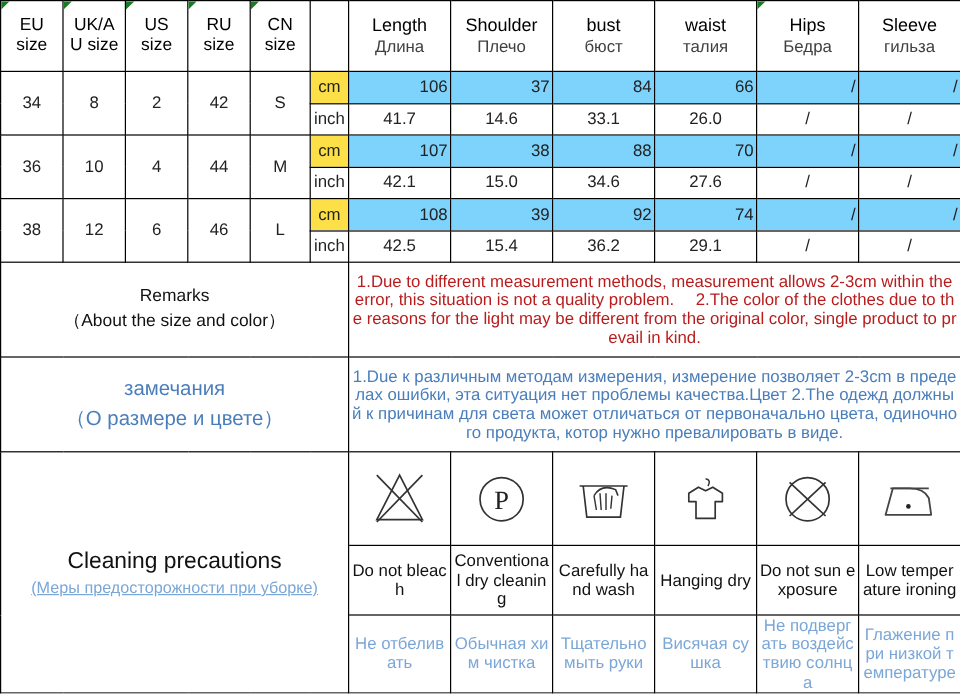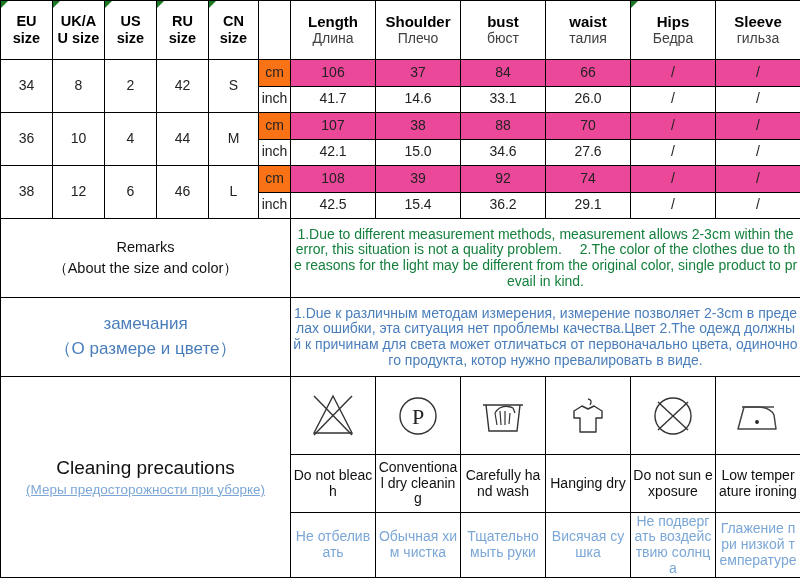--- a/index.html
+++ b/index.html
@@ -39,21 +39,21 @@
     overflow: hidden;
     word-break: break-all;
   }
 
   
   .hdr {
     height: 58px;
     position: relative;
   }
   .hdr-en {
-    font-weight: bold;
+    font-weight: normal;
     font-size: 15px;
     color: #000000;
     display: block;
   }
   .hdr-ru {
     font-weight: normal;
     font-size: 14px;
     color: #404040;
     display: block;
   }
@@ -77,41 +77,41 @@
     font-size: 15px;
     color: #222;
   }
 
   
   .unit {
     font-size: 13px;
     text-align: center;
     color: #222;
   }
-  .unit.cm-u { background: #f97316; }
+  .unit.cm-u { background: #fde047; }
 
   
   .meas { font-size: 15px; color: #222; }
-  .meas.cm-r { background: #ec4899; }
+  .meas.cm-r { background: #7dd3fc; text-align: right; }
 
   
   .rmk-label {
     font-size: 14.5px;
     line-height: 1.45;
     color: #111;
   }
   .rmk-label-ru {
     font-size: 17px;
     line-height: 1.45;
     color: #4a7ebb;
   }
   .rmk-body {
     font-size: 14.5px;
     line-height: 1.52;
-    color: #15803d;
+    color: #b91c1c;
     text-align: center;
     padding: 2px 7px;
     word-break: normal;
   }
   .rmk-body-ru {
     font-size: 13.5px;
     line-height: 1.55;
     color: #4a7ebb;
     text-align: center;
     padding: 2px 6px;

